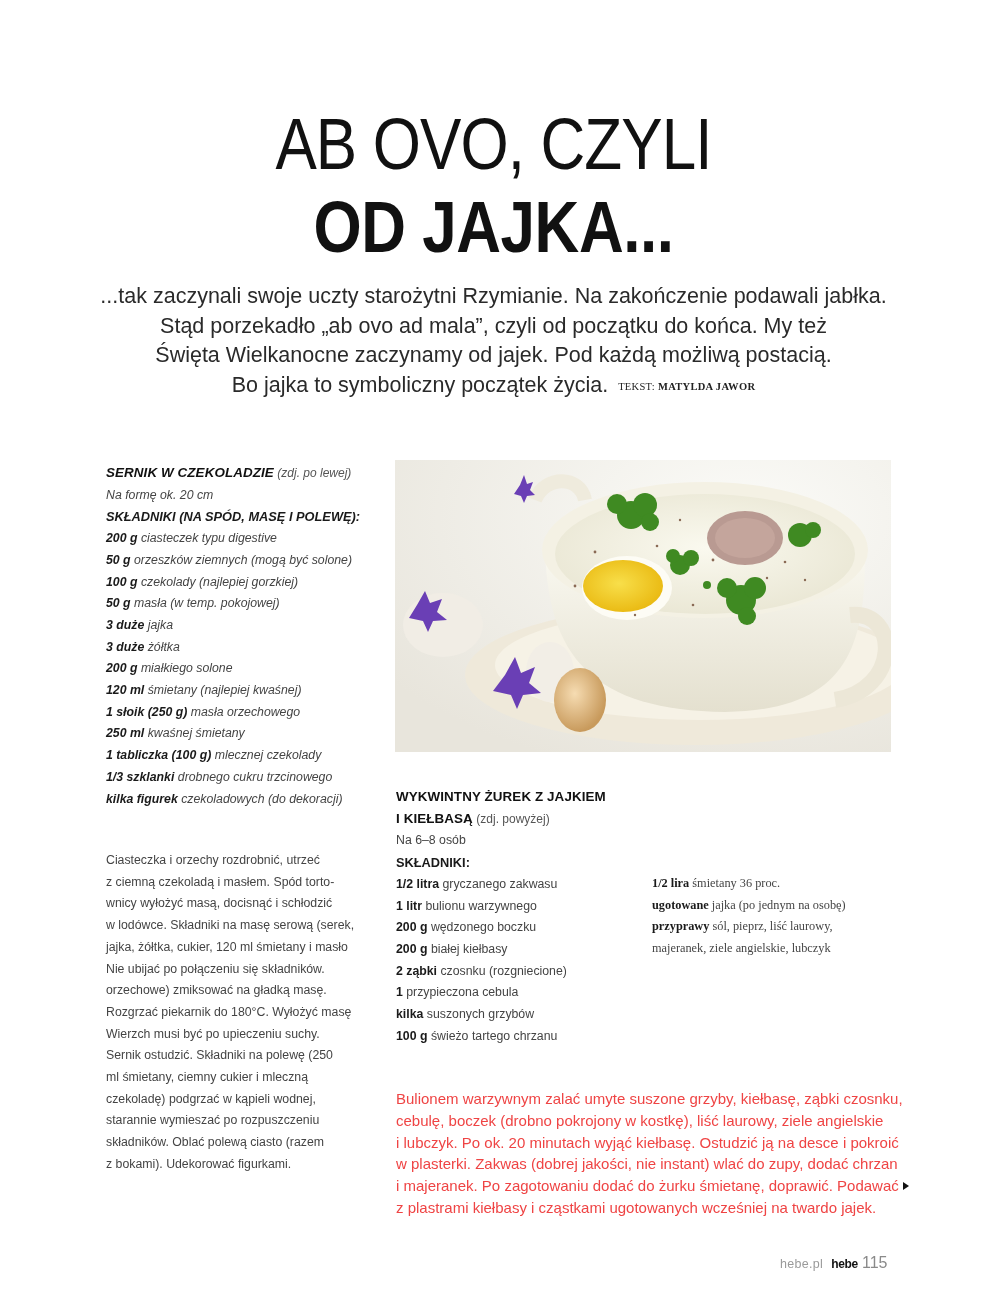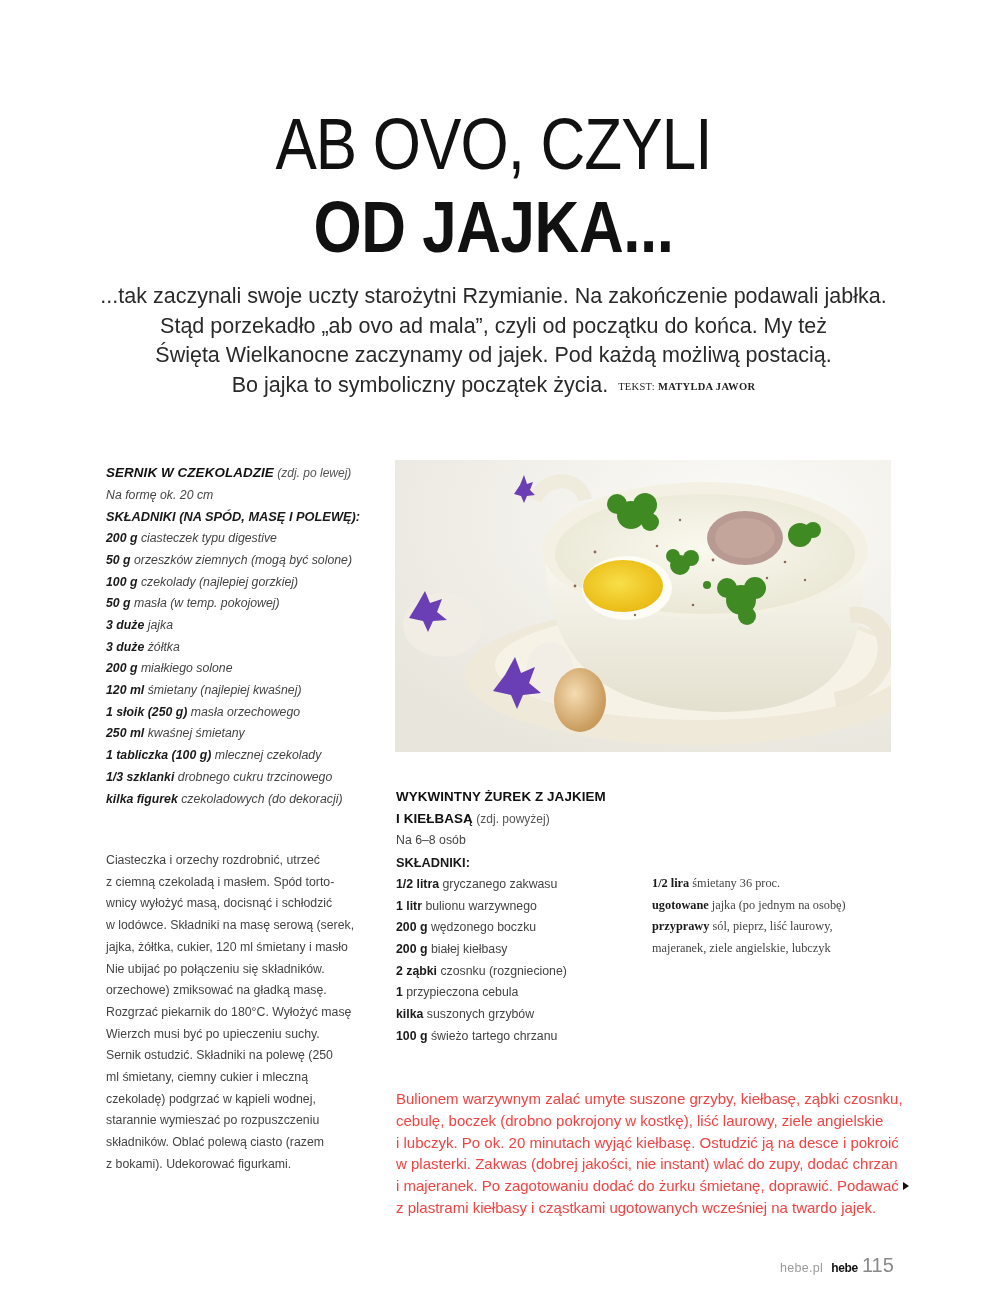--- a/index.html
+++ b/index.html
@@ -46,21 +46,21 @@
   .photo { left:395px; top:460px; width:496px; height:292px; overflow:hidden;
            background:linear-gradient(160deg,#f4f3ef 0%,#ecebe6 55%,#e5e2da 100%); }
 
   .arrow { left:903px; top:1182px; width:0; height:0;
            border-top:4.5px solid transparent; border-bottom:4.5px solid transparent;
            border-left:6px solid #111; }
 
   .footer { left:780px; top:1254px; white-space:nowrap; font-size:13px; }
   .footer .site { color:#9a9a9a; font-size:12.5px; letter-spacing:0.3px; }
   .footer .brand { color:#111; font-weight:bold; font-size:12px; margin-left:8px; letter-spacing:-0.3px; }
-  .footer .page { color:#8a8a8a; font-size:20px; margin-left:4px; }
+  .footer .page { color:#8a8a8a; font-size:16px; margin-left:4px; }
 </style>
 </head>
 <body>
 
 <div class="abs title1">AB OVO, CZYLI</div>
 <div class="abs title2">OD JAJKA...</div>
 
 <div class="abs lead">
   <span class="line">...tak zaczynali swoje uczty starożytni Rzymianie. Na zakończenie podawali jabłka.</span>
   <span class="line">Stąd porzekadło „ab ovo ad mala”, czyli od początku do końca. My też</span>

